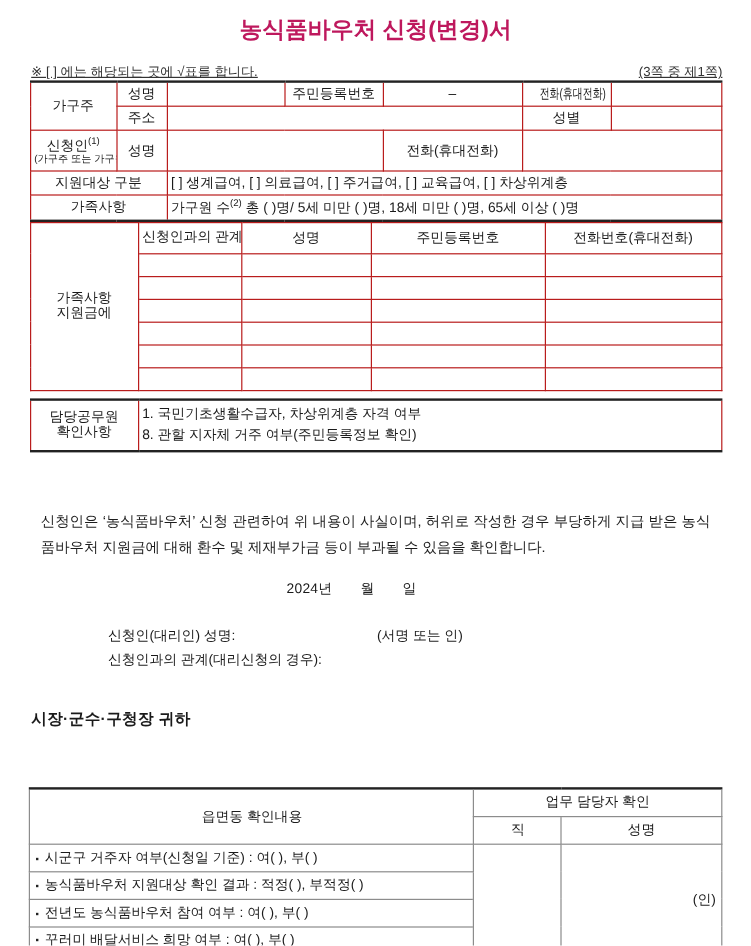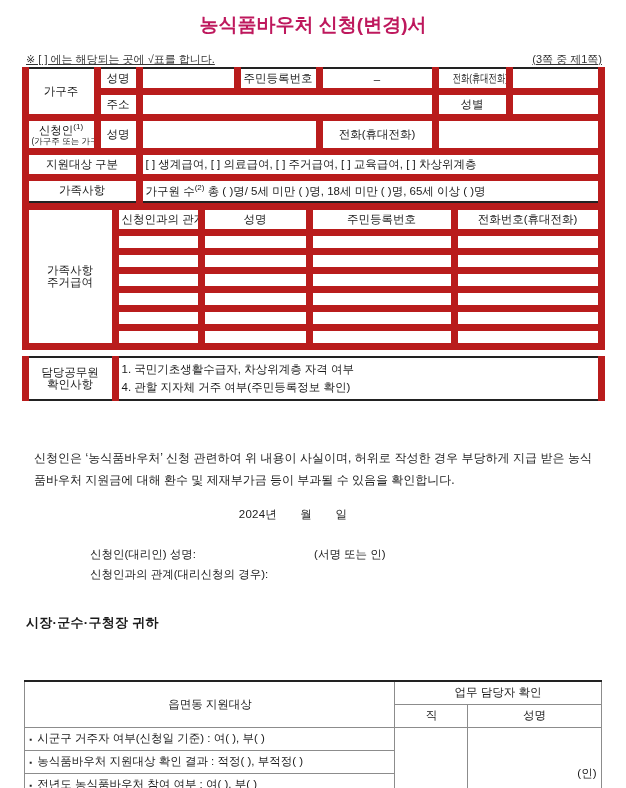--- a/index.html
+++ b/index.html
@@ -43,21 +43,21 @@
   
   table.frm {
     border-collapse: collapse;
     table-layout: fixed;
     width: 576px;
     margin: 0 auto;
     font-size: 11.5px;
     color: #1a1a1a;
   }
   table.frm td, table.frm th {
-    border: 7px solid #b91c1c;
+    border: 1px solid #b91c1c;
     padding: 2px 3px;
     font-weight: normal;
     vertical-align: middle;
     height: 19px;
     overflow: hidden;
     white-space: nowrap;
   }
   .ctr  { text-align: center; }
   .lft  { text-align: left; padding-left: 6px; }
   .top-thick { border-top: 2px solid #222 !important; }
@@ -213,21 +213,21 @@
       <col style="width:90px">
       <col style="width:86px">
       <col style="width:108px">
       <col style="width:145px">
       <col style="width:147px">
     </colgroup>
     <tbody>
       <tr>
         <td class="lbl lblstack" rowspan="7">
           <span style="display:block">가족사항</span>
-          <span style="display:block">주거급여</span>
+          <span style="display:block">지원금에</span>
         </td>
         <td class="ctr lblstack" style="height:26px">신청인과의 관계</td>
         <td class="ctr">성명</td>
         <td class="ctr">주민등록번호</td>
         <td class="ctr">전화번호(휴대전화)</td>
       </tr>
       <tr class="empty-row">
         <td></td>
         <td></td>
         <td></td>
@@ -272,21 +272,21 @@
       <col style="width:486px">
     </colgroup>
     <tbody>
       <tr>
         <td class="lbl lblstack top-thick bot-thick" style="height:38px">
           <span style="display:block">담당공무원</span>
           <span style="display:block">확인사항</span>
         </td>
         <td class="lft top-thick bot-thick" style="height:38px; line-height:1.6">
           <div>1. 국민기초생활수급자, 차상위계층 자격 여부</div>
-          <div>4. 관할 지자체 거주 여부(주민등록정보 확인)</div>
+          <div>8. 관할 지자체 거주 여부(주민등록정보 확인)</div>
         </td>
       </tr>
     </tbody>
   </table>
 
   <div class="decl">신청인은 ‘농식품바우처’ 신청 관련하여 위 내용이 사실이며, 허위로 작성한 경우 부당하게 지급 받은 농식품바우처 지원금에 대해 환수 및 제재부가금 등이 부과될 수 있음을 확인합니다.</div>
 
   <div class="date-line">
     <span>2024년</span>
     <span>월</span>
@@ -307,21 +307,21 @@
 
   <div class="btm-wrap">
     <table class="btm">
       <colgroup>
         <col style="width:370px">
         <col style="width:73px">
         <col style="width:133px">
       </colgroup>
       <tbody>
         <tr>
-          <td class="ctr top-thick" rowspan="2" style="vertical-align:middle; height:23px">읍면동 지원대상</td>
+          <td class="ctr top-thick" rowspan="2" style="vertical-align:middle; height:23px">읍면동 확인내용</td>
           <td class="ctr top-thick" colspan="2">업무 담당자 확인</td>
         </tr>
         <tr>
           <td class="ctr">직</td>
           <td class="ctr">성명</td>
         </tr>
         <tr>
           <td class="lft bullet">시군구 거주자 여부(신청일 기준) : 여(   ), 부(   )</td>
           <td rowspan="4"></td>
           <td rowspan="4" class="seal-cell">

